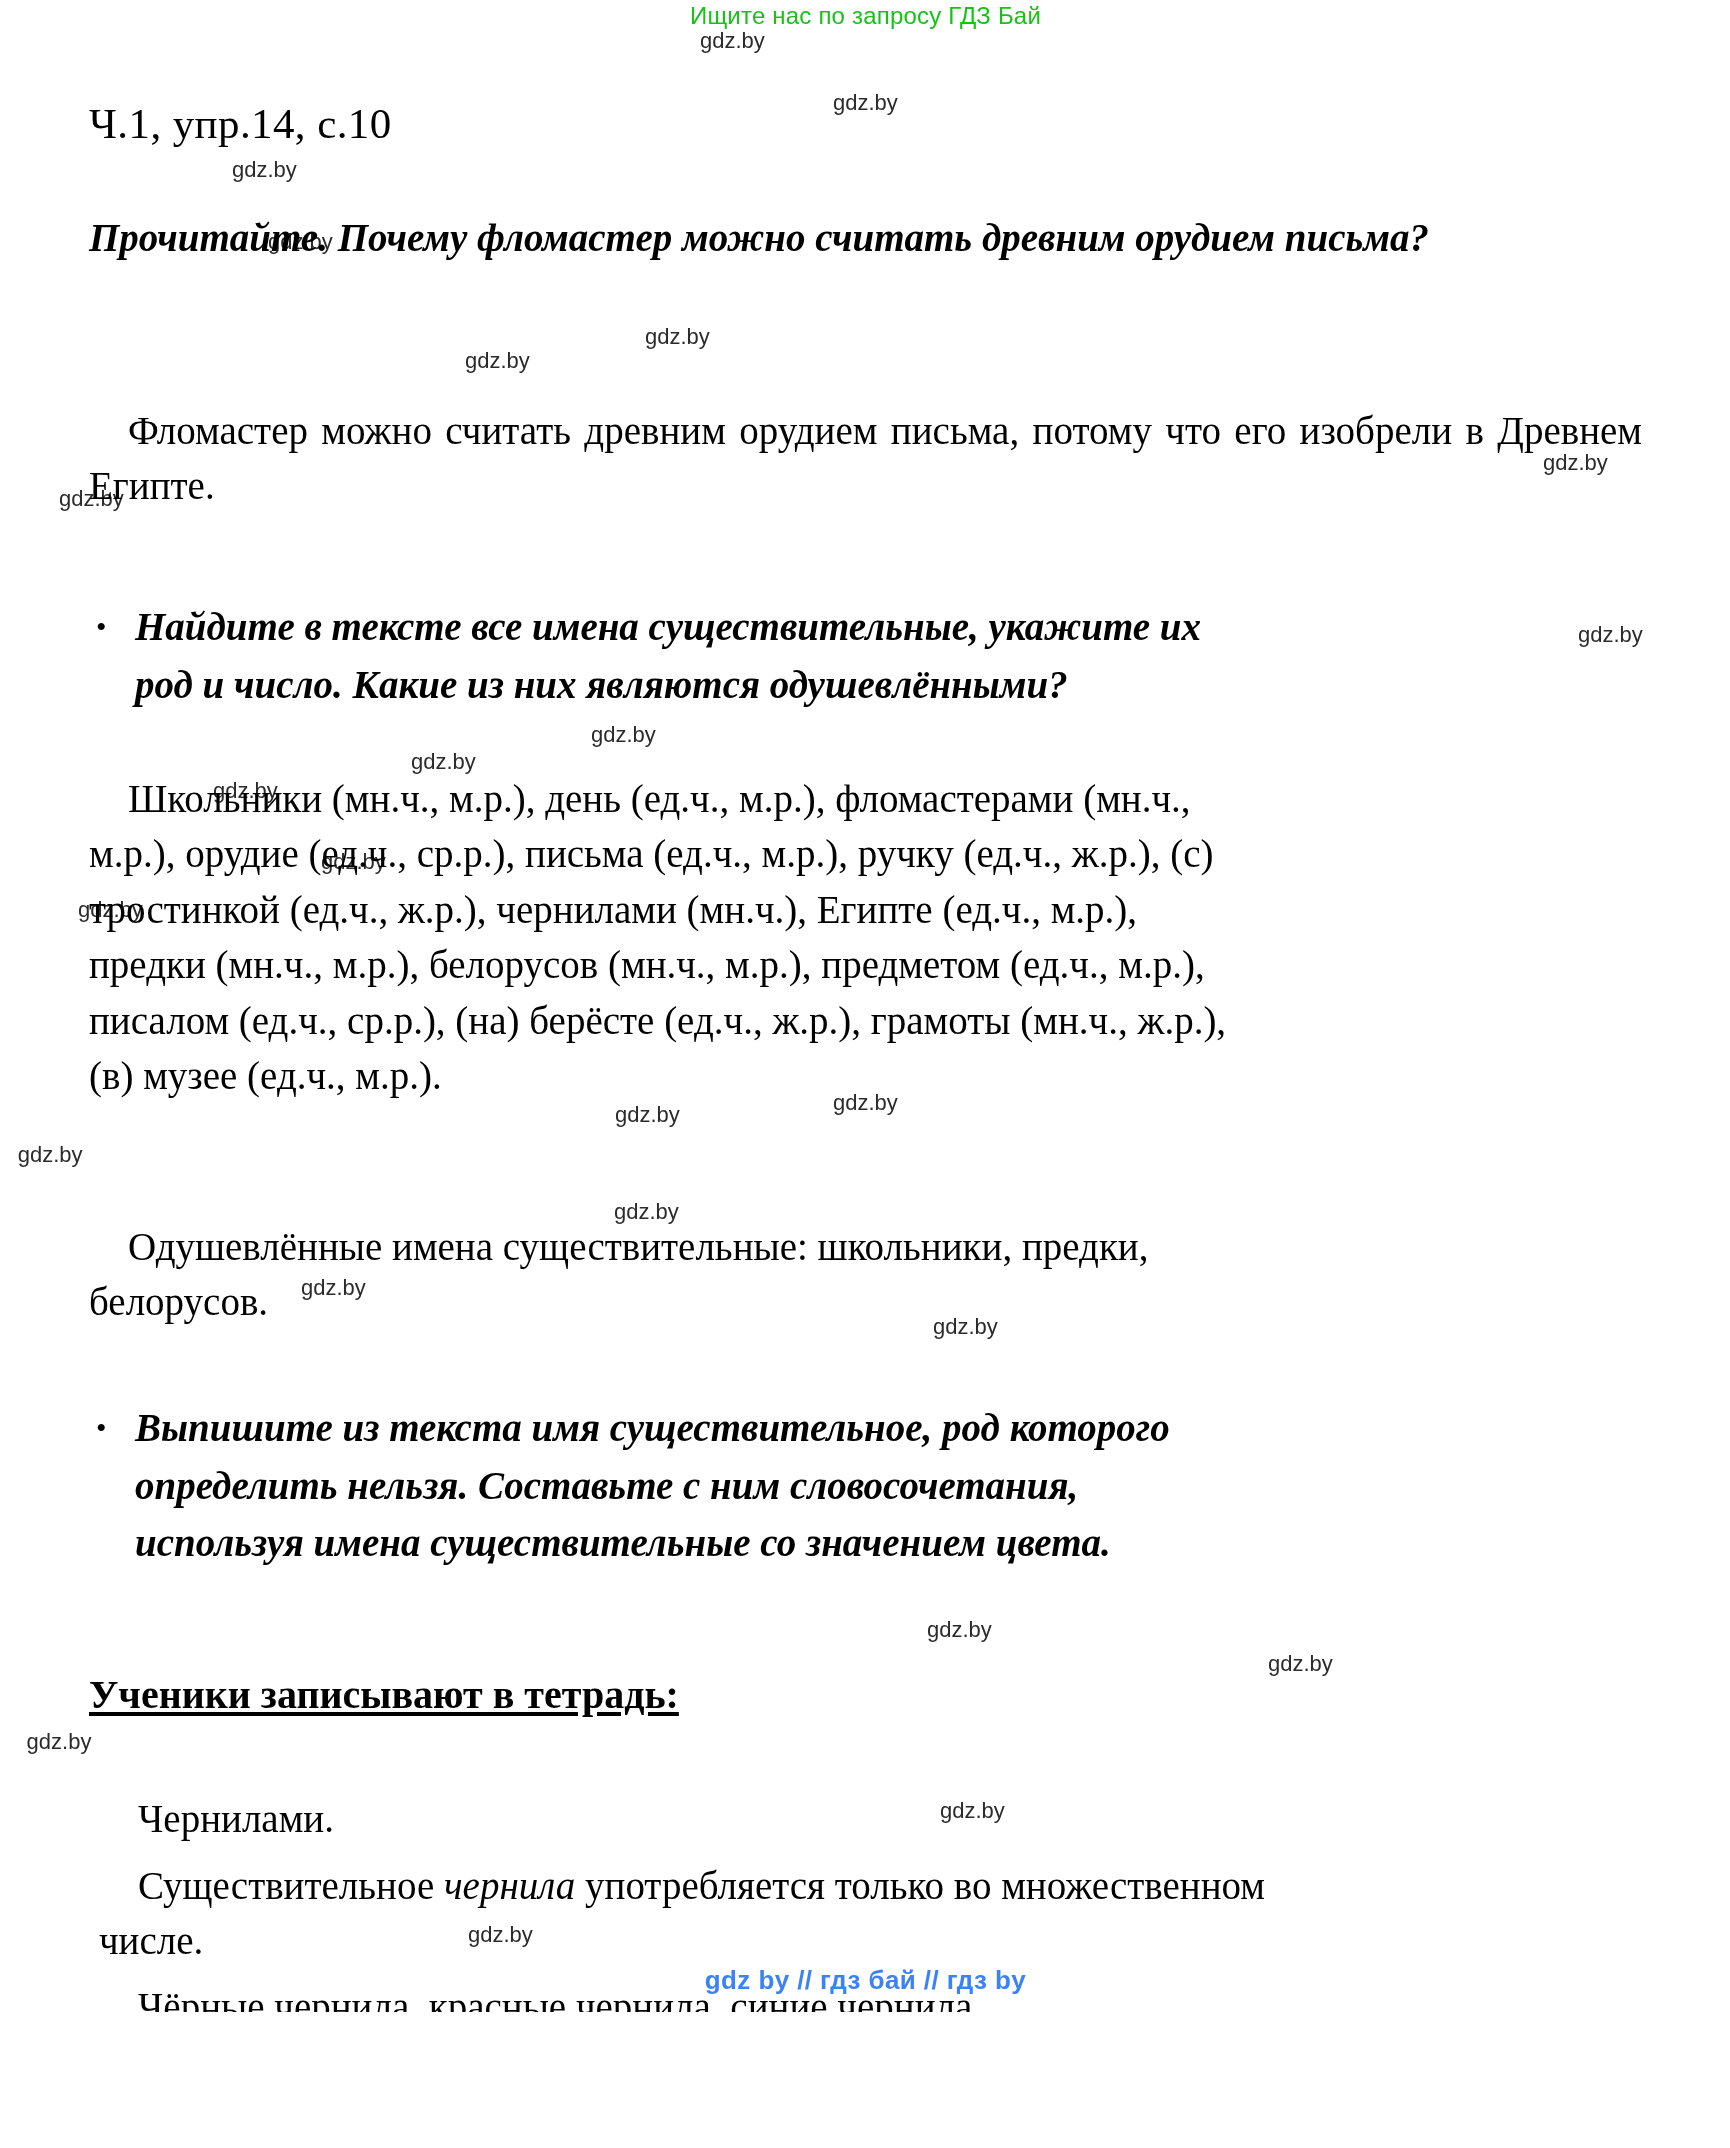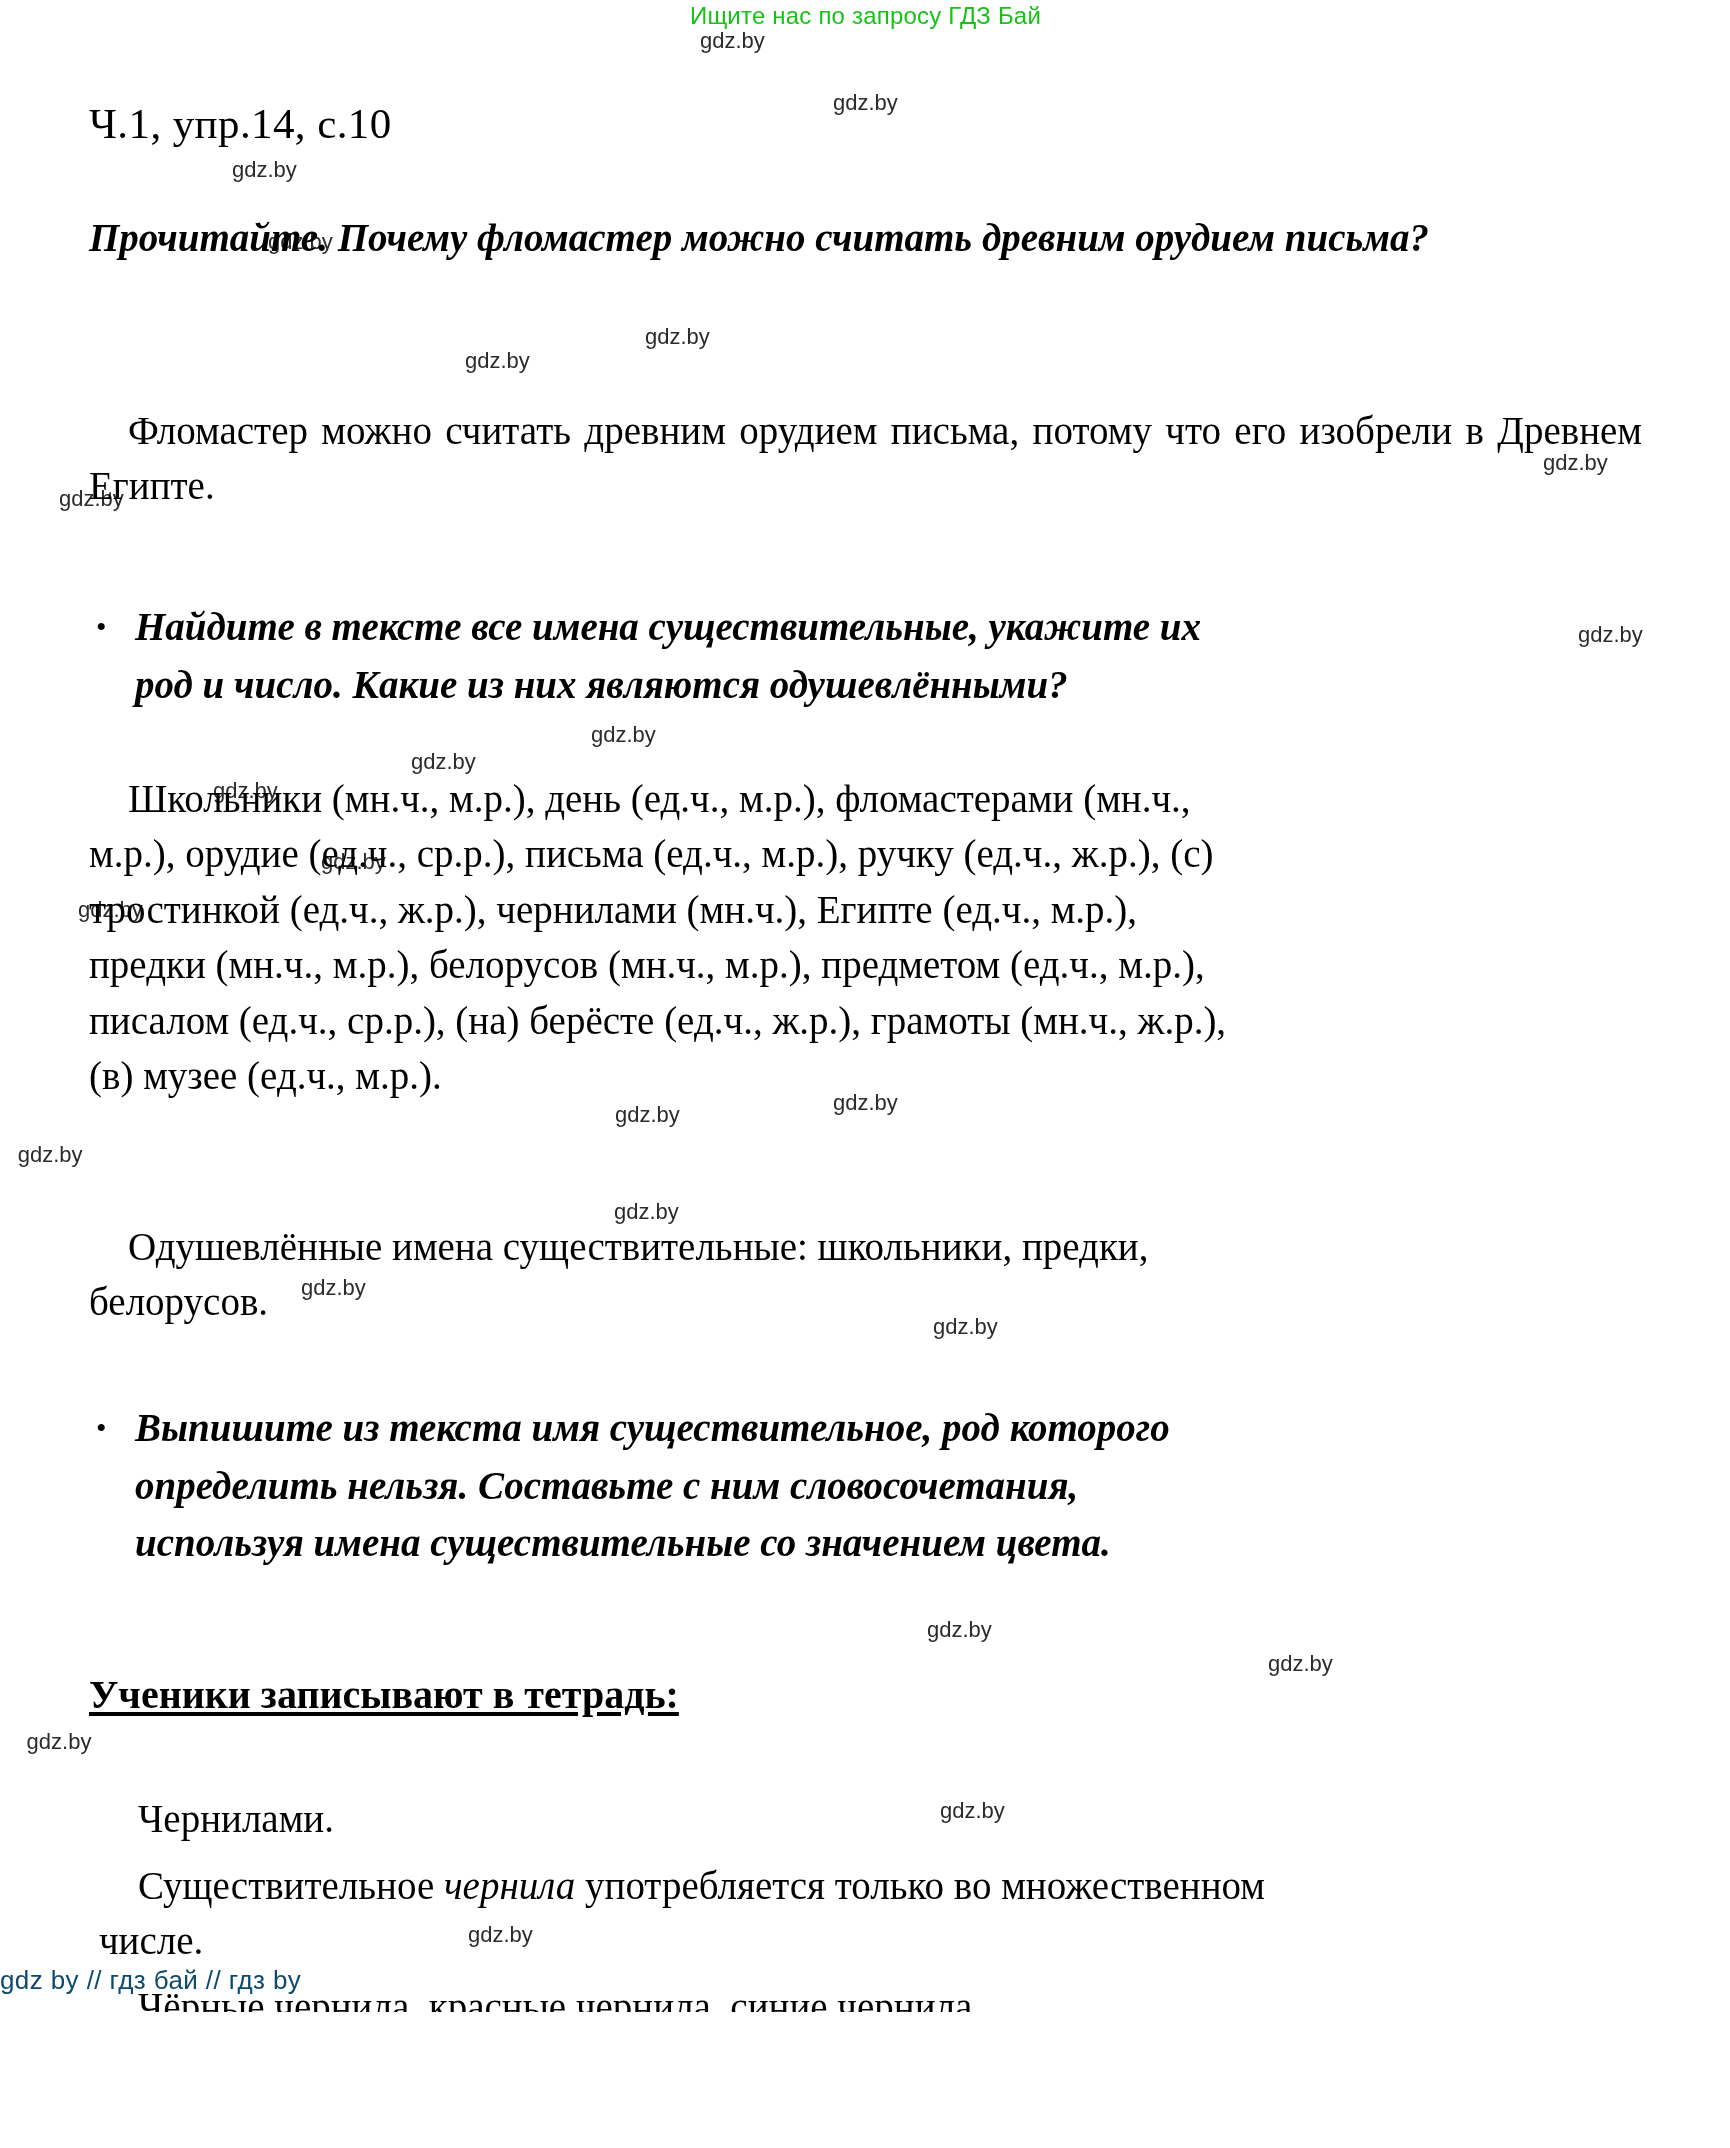--- a/index.html
+++ b/index.html
@@ -120,24 +120,26 @@
     text-align: left;
   }
 
   .ital { font-style: italic; }
 
   .footer {
     position: absolute;
     left: 0;
     bottom: 16px;
     width: 100%;
+    text-align: center;
     font-family: "Liberation Sans", sans-serif;
     font-size: 26px;
-    color: #0c4a6e;
+    color: #3b82f6;
     letter-spacing: 0.4px;
+    font-weight: bold;
   }
 </style>
 </head>
 <body>
 
 <div class="page">
 
   <div class="promo-banner">Ищите нас по запросу ГДЗ Бай</div>
 
   <div class="watermark-layer">

